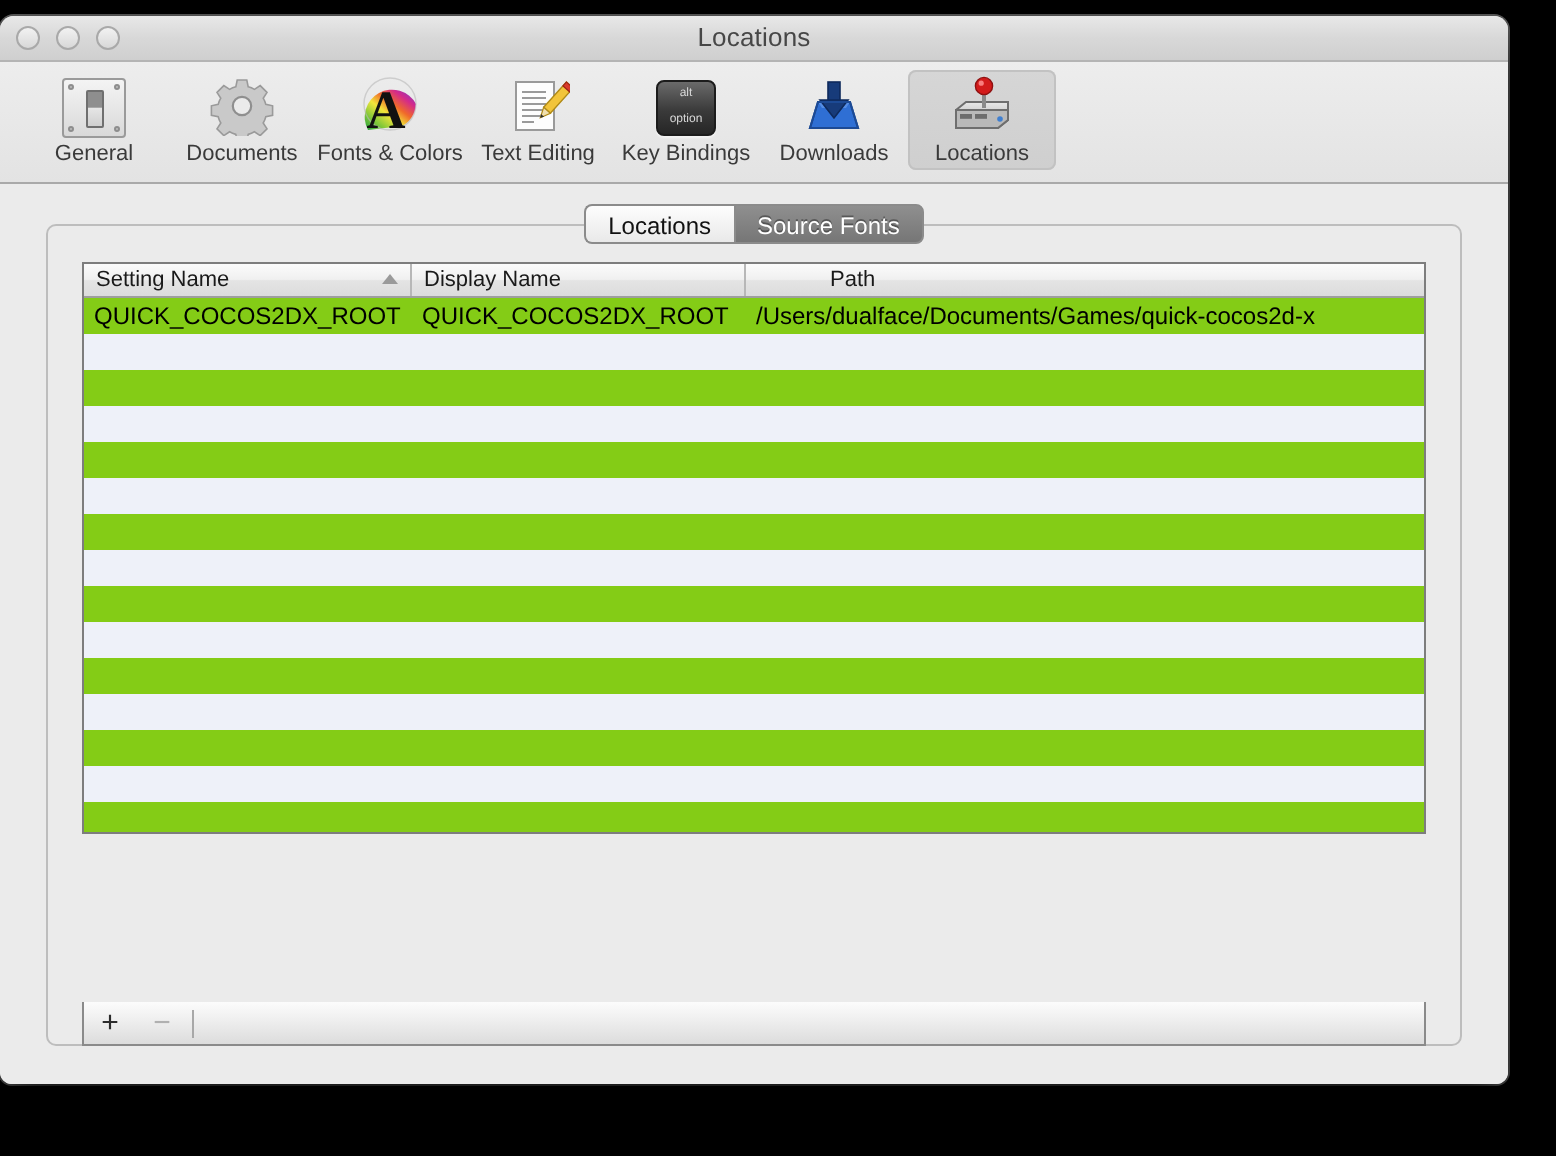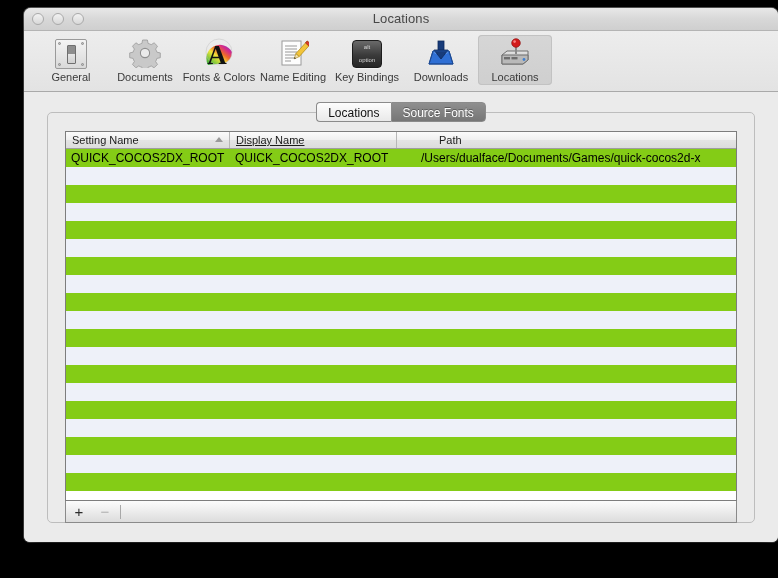--- a/index.html
+++ b/index.html
@@ -9,21 +9,21 @@
     width: 778px;
     height: 578px;
     overflow: hidden;
     font-family: "Liberation Sans", sans-serif;
     -webkit-font-smoothing: antialiased;
   }
 
   
   #window {
     position: absolute;
-    left: 24px;
+    left: 0;
     top: 8px;
     width: 754px;
     height: 534px;
     border-radius: 7px 7px 6px 6px;
     background: #ebebeb;
     box-shadow: 0 10px 22px rgba(0,0,0,0.85), 0 0 0 1px #5d5d5d;
     overflow: hidden;
   }
 
   
@@ -189,21 +189,21 @@
     background: #ebebeb;
     border: 1px solid #bdbdbd;
     border-radius: 5px;
     box-sizing: border-box;
   }
 
   
   #table-wrap {
     position: absolute;
     left: 17px; top: 18px;
-    width: 672px; height: 370px;
+    width: 672px; height: 286px;
     border: 1px solid #7d7d7d;
     background: #ffffff;
     box-sizing: border-box;
     overflow: hidden;
   }
 
   
   #thead {
     display: flex;
     height: 17px;
@@ -217,21 +217,21 @@
     color: #1a1a1a;
     line-height: 16px;
     padding-left: 6px;
     border-right: 1px solid #b7b7b7;
     box-sizing: border-box;
     white-space: nowrap;
     overflow: hidden;
     cursor: default;
   }
   .th.c0 { width: 164px; }
-  .th.c1 { width: 167px; text-decoration: underline; }
+  .th.c1 { width: 167px; }
   .th.c2 { flex: 1; border-right: none; margin-left: 36px; }
   .sort-tri {
     position: absolute;
     right: 6px; top: 5px;
     width: 0; height: 0;
     border-left: 4px solid transparent;
     border-right: 4px solid transparent;
     border-bottom: 5px solid #9a9a9a;
   }
 
@@ -249,21 +249,21 @@
     font-size: 12px;
     color: #000000;
     line-height: 18px;
     padding-left: 5px;
     box-sizing: border-box;
     white-space: nowrap;
     overflow: hidden;
   }
   .td.c0 { width: 164px; }
   .td.c1 { width: 167px; }
-  .td.c2 { flex: 1; margin-left: 19px; }
+  .td.c2 { flex: 1; }
 
   
   #bottombar {
     position: absolute;
     left: 17px; top: 388px;
     width: 672px; height: 22px;
     background: linear-gradient(to bottom, #fcfcfc 0%, #eeeeee 45%, #dcdcdc 100%);
     border: 1px solid #8a8a8a;
     border-top: none;
     box-sizing: border-box;
@@ -368,21 +368,21 @@
             </g>
             <g transform="rotate(42 23 14)">
               <rect x="21" y="1" width="4.5" height="17" fill="#f2c43a" stroke="#b08a16" stroke-width="0.7"></rect>
               <polygon points="21,18 25.5,18 23.25,23" fill="#f0dfae" stroke="#b08a16" stroke-width="0.6"></polygon>
               <polygon points="22.2,21.4 24.4,21.4 23.25,23" fill="#2e2e2e"></polygon>
               <rect x="21" y="1" width="4.5" height="2.6" fill="#d93a2a" stroke="#9c2418" stroke-width="0.6"></rect>
             </g>
           </svg>
         </div>
       </div>
-      <div class="tb-label">Name Editing</div>
+      <div class="tb-label">Text Editing</div>
     </div>
 
     <div class="tb-item">
       <div class="tb-icon">
         <div class="ic-key">
           <div class="k1">alt</div>
           <div class="k2">option</div>
         </div>
       </div>
       <div class="tb-label">Key Bindings</div>

